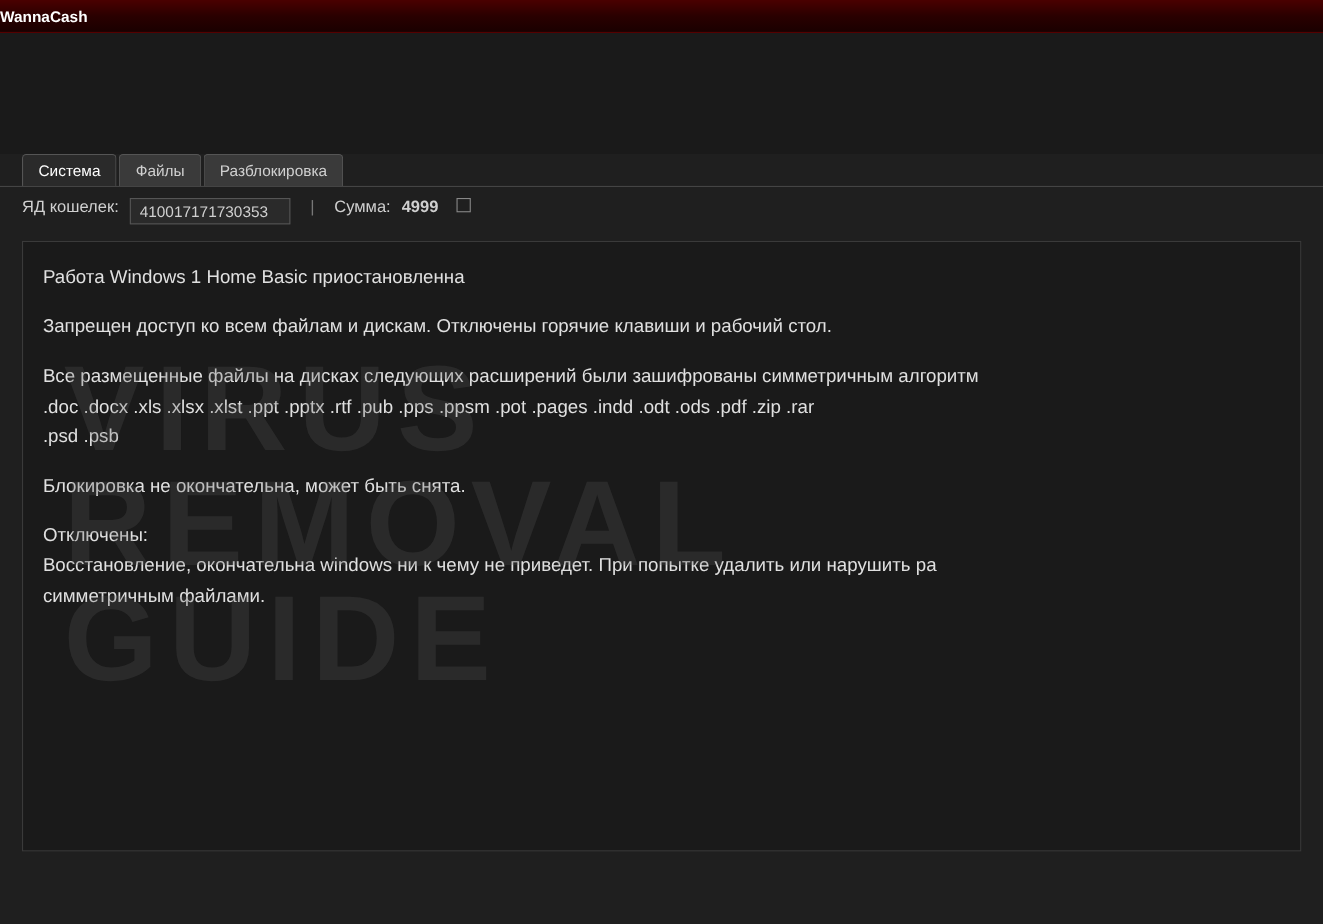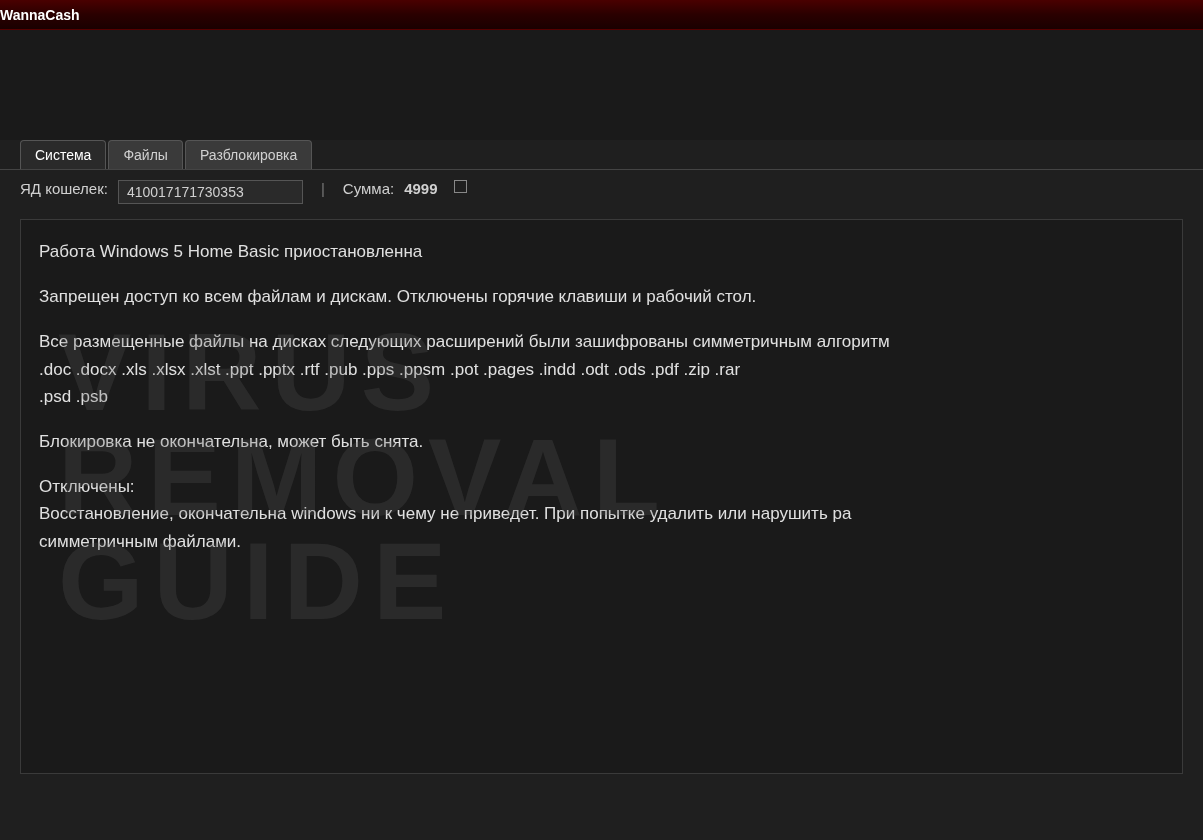--- a/index.html
+++ b/index.html
@@ -68,21 +68,21 @@
       color: #d0d0d0;
       font-size: 15px;
       border-top: 1px solid #444;
     }
     .wallet-input {
       background: #2a2a2a;
       border: 1px solid #555;
       color: #d0d0d0;
       padding: 3px 8px;
       font-size: 14px;
-      width: 185px;
+      width: 146px;
     }
     .separator {
       color: #777;
       margin: 0 8px;
     }
     .amount-value {
       font-weight: bold;
     }
     .checkbox-icon {
       display: inline-block;
@@ -147,21 +147,21 @@
     <div class="info-row">
       <span>ЯД кошелек:</span>
       <input class="wallet-input" type="text" value="410017171730353" style="">
       <span class="separator">|</span>
       <span>Сумма:</span>
       <span class="amount-value">4999</span>
       <span class="checkbox-icon"></span>
     </div>
 
     <div class="message-panel">
-      <p>Работа Windows 5 Home Basic приостановленна</p>
+      <p>Работа Windows 1 Home Basic приостановленна</p>
       <p>Запрещен доступ ко всем файлам и дискам. Отключены горячие клавиши и рабочий стол.</p>
       <p style="margin-bottom:0;">
         <span>Все размещенные файлы на дисках следующих расширений были зашифрованы симметричным алгоритм</span><br>
         <span>.doc .docx .xls .xlsx .xlst .ppt .pptx .rtf .pub .pps .ppsm .pot .pages .indd .odt .ods .pdf .zip .rar</span><br>
         <span>.psd  .psb</span>
       </p>
       <p style="margin-top:18px;">Блокировка не окончательна,  может быть снята.</p>
       <p style="margin-bottom:0;">
         <span>Отключены:</span><br>
         <span>Восстановление, окончательна windows ни к чему не приведет. При попытке удалить или нарушить ра</span><br>

